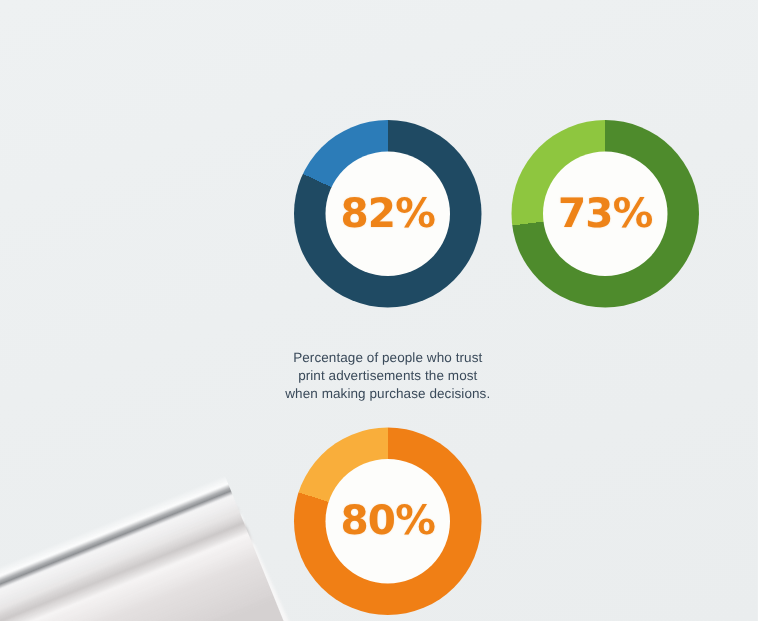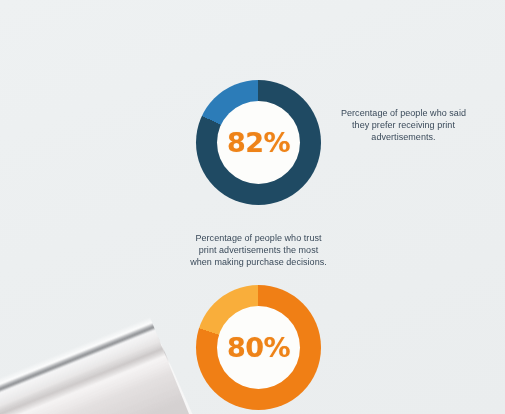--- a/index.html
+++ b/index.html
@@ -137,21 +137,25 @@
       <div class="chart-cell">
         <div class="donut" style="background: conic-gradient(#1f4a63 0deg 295.2deg, #2c7cb8 295.2deg 360deg);">
           <div class="hole">
             <span class="pct">82%</span>
           </div>
         </div>
         <div class="caption">Percentage of people who trust print advertisements the most when making purchase decisions.</div>
       </div>
 
       <div class="chart-cell">
-        <div class="caption">Percentage of people who said they prefer receiving print advertisements.</div>
+        <div class="donut" style="background: conic-gradient(#4e8b2c 0deg 262.8deg, #8ec63f 262.8deg 360deg);">
+          <div class="hole">
+            <span class="pct">73%</span>
+          </div>
+        </div>
       </div>
 
     </div>
 
     <div class="row-gap"></div>
 
     <div class="chart-row">
 
       <div class="chart-cell">
         <div class="donut" style="background: conic-gradient(#f07f15 0deg 288deg, #f9ae3b 288deg 360deg); text-decoration: underline;">

